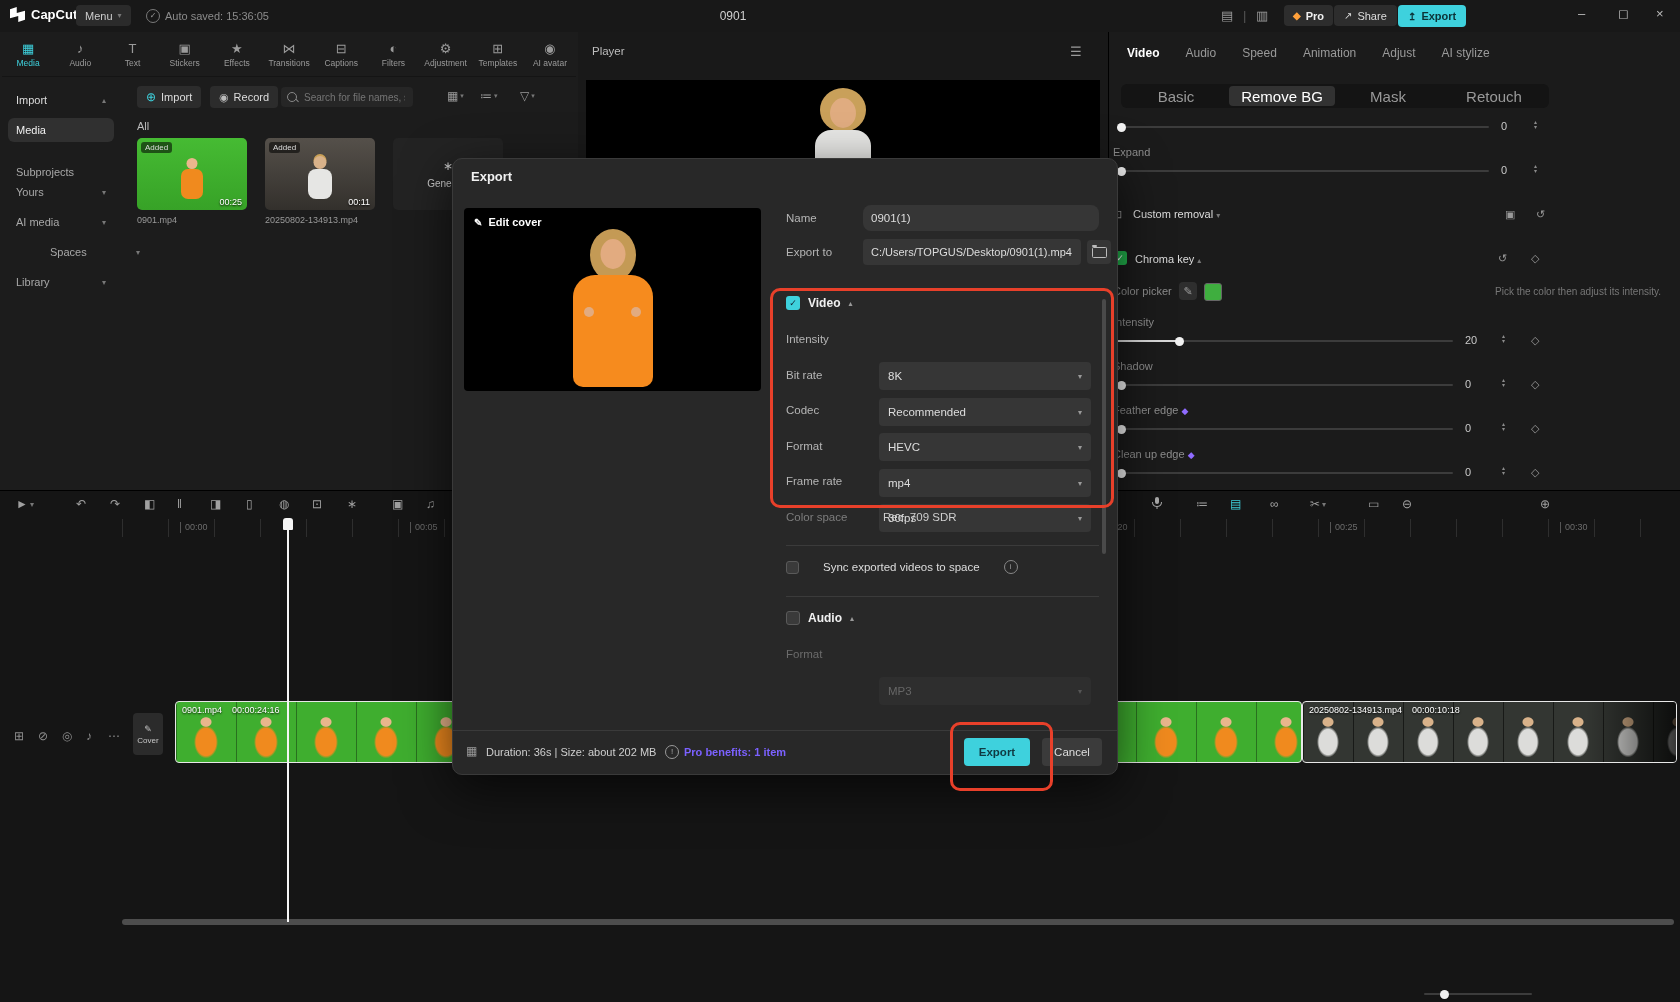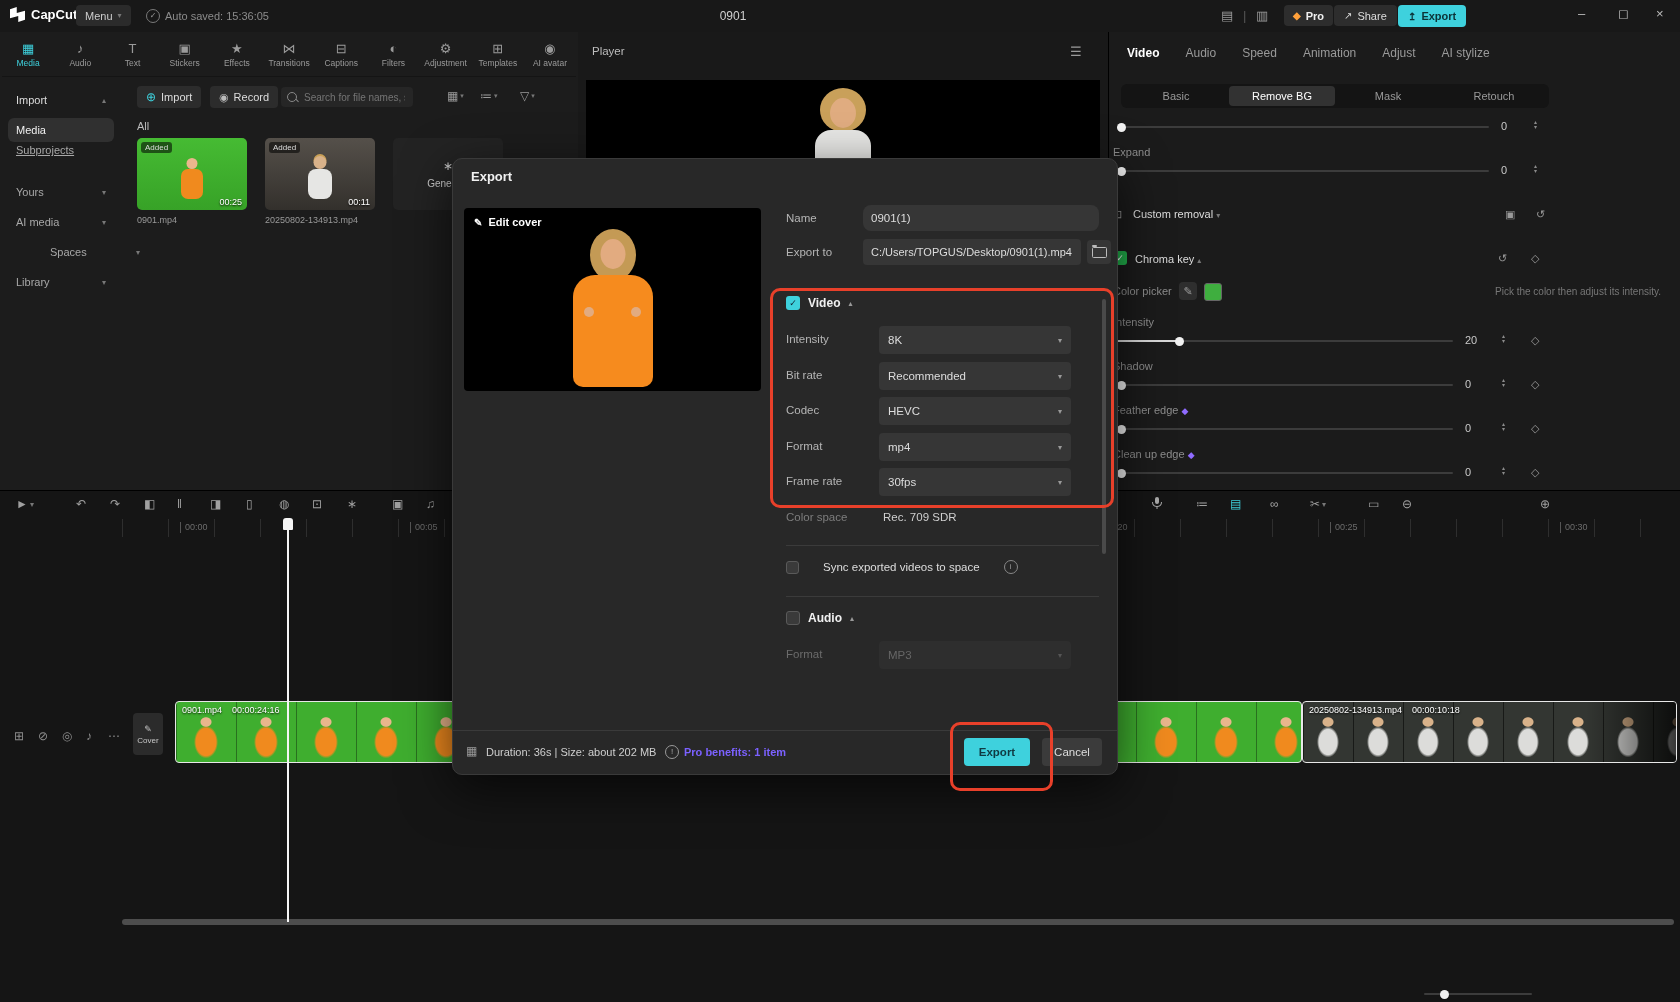--- a/index.html
+++ b/index.html
@@ -57,21 +57,21 @@
   
   .player-panel{position:absolute;left:578px;top:32px;width:530px;height:458px;background:#191919;}
   .pp-title{position:absolute;left:14px;top:13px;color:#bdbdbd;font-size:11.5px;}
   .pp-menu{position:absolute;left:492px;top:12px;color:#9a9a9a;font-size:13px;}
   .pp-video{position:absolute;left:8px;top:48px;width:514px;height:402px;background:#000;overflow:hidden;}
   
   .right-panel{position:absolute;left:1108px;top:32px;width:572px;height:458px;background:#1b1b1b;border-left:1px solid #000;}
   .rp-tabs{position:absolute;left:18px;top:14px;display:flex;gap:26px;font-size:12px;color:#9a9a9a;}
   .rp-tab.active{color:#fff;font-weight:bold;}
   .rp-subtabs{position:absolute;left:12px;top:52px;width:428px;height:24px;background:#141414;border-radius:6px;display:flex;padding:2px;box-sizing:border-box;}
-  .rp-subtab{flex:1;display:flex;align-items:center;justify-content:center;color:#999;font-size:11px;border-radius:4px;}
+  .rp-subtab{flex:1;display:flex;align-items:center;justify-content:center;color:#999;font-size:15px;border-radius:4px;}
   .rp-subtab.active{background:#323232;color:#fff;}
   .rp-label{position:absolute;color:#8d8d8d;font-size:11px;white-space:nowrap;}
   .rp-white{color:#ddd;}
   .slider-track{position:absolute;height:2px;background:#3c3c3c;border-radius:1px;}
   .slider-fill{position:absolute;height:2px;background:#d9d9d9;border-radius:1px;}
   .slider-dot{position:absolute;width:9px;height:9px;background:#f2f2f2;border-radius:50%;top:-3.5px;}
   .rp-val{position:absolute;color:#c9c9c9;font-size:11px;}
   .stepper{position:absolute;display:flex;flex-direction:column;color:#8a8a8a;font-size:6px;line-height:5px;}
   .rp-ic{position:absolute;color:#9a9a9a;font-size:11px;}
   .chk{width:14px;height:14px;border-radius:3px;display:flex;align-items:center;justify-content:center;color:#fff;font-size:9px;box-sizing:border-box;}
@@ -116,22 +116,22 @@
   .d-input{position:absolute;left:410px;width:236px;height:26px;background:#363636;border:0;border-radius:8px;color:#ddd;
            font-size:11.5px;padding:0 8px;box-sizing:border-box;font-family:"Liberation Sans",sans-serif;outline:none;}
   .d-path{position:absolute;left:410px;width:218px;height:26px;background:#363636;border-radius:4px;color:#ddd;font-size:11px;
           line-height:26px;padding:0 8px;box-sizing:border-box;white-space:nowrap;overflow:hidden;text-overflow:ellipsis;}
   .d-folder{position:absolute;left:634px;width:24px;height:24px;background:#363636;border-radius:4px;display:flex;align-items:center;justify-content:center;}
   .folder-ic{width:13px;height:9px;border:1.3px solid #bbb;border-radius:1.5px;position:relative;}
   .folder-ic::before{content:'';position:absolute;top:-3px;left:-1px;width:5px;height:2px;background:#bbb;border-radius:1px;}
   .d-sechead{position:absolute;left:333px;display:flex;align-items:center;gap:8px;}
   .d-sechead .t{color:#f0f0f0;font-size:12px;font-weight:bold;}
   .d-sechead .ch{color:#999;font-size:8px;}
-  .d-select{position:absolute;left:426px;width:192px;height:28px;background:#363636;border-radius:4px;display:flex;
-            align-items:center;justify-content:space-between;padding:0 9px;box-sizing:border-box;color:#ddd;font-size:11.5px;}
+  .d-select{position:absolute;left:426px;width:212px;height:28px;background:#363636;border-radius:4px;display:flex;
+            align-items:center;justify-content:space-between;padding:0 9px;box-sizing:border-box;color:#ddd;font-size:11.5px;margin-top:36px;}
   .d-select .ch{color:#999;font-size:8px;}
   .d-select.disabled{background:#2e2e2e;color:#666;}
   .d-divider{position:absolute;left:333px;width:313px;height:1px;background:#3b3b3b;}
   .d-footline{position:absolute;left:0;right:0;top:571px;height:1px;background:#3a3a3a;}
   .d-foot-ic{position:absolute;left:13px;top:585px;color:#9a9a9a;font-size:12px;}
   .d-footinfo{position:absolute;left:33px;top:587px;color:#cfcfcf;font-size:11px;}
   .warn-ic{position:absolute;left:212px;top:586px;width:12px;height:12px;border-radius:50%;border:1px solid #999;color:#aaa;
            font-size:8px;line-height:12px;text-align:center;}
   .d-pro{position:absolute;left:231px;top:587px;color:#7b61ff;font-size:11px;font-weight:bold;}
   .d-export{position:absolute;left:511px;top:579px;width:66px;height:28px;background:#3ed1dd;border-radius:4px;border:0;
@@ -232,21 +232,21 @@
         </div>
     </div>
 
     <div class="sidebar-item" style="top:56px;color:#ddd;">
       <span>Import</span>
         <span class="sb-chev">▴</span>
       </div>
     <div class="sidebar-item sel" style="top:86px;">
       <span>Media</span>
       </div>
-    <div class="sidebar-item" style="top:106px;text-decoration:underline;">
+    <div class="sidebar-item" style="top:128px;">
       <span>Subprojects</span>
       </div>
     <div class="sidebar-item" style="top:148px;">
       <span>Yours</span>
         <span class="sb-chev">▾</span>
       </div>
     <div class="sidebar-item" style="top:178px;">
       <span>AI media</span>
         <span class="sb-chev">▾</span>
       </div>

